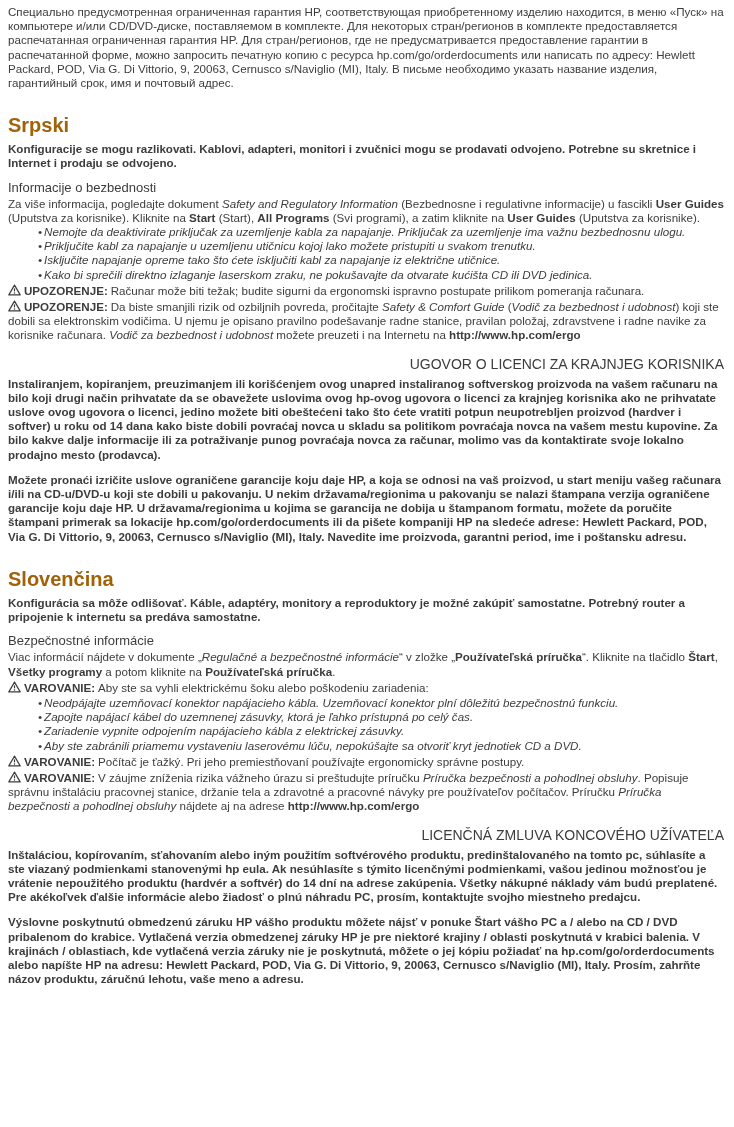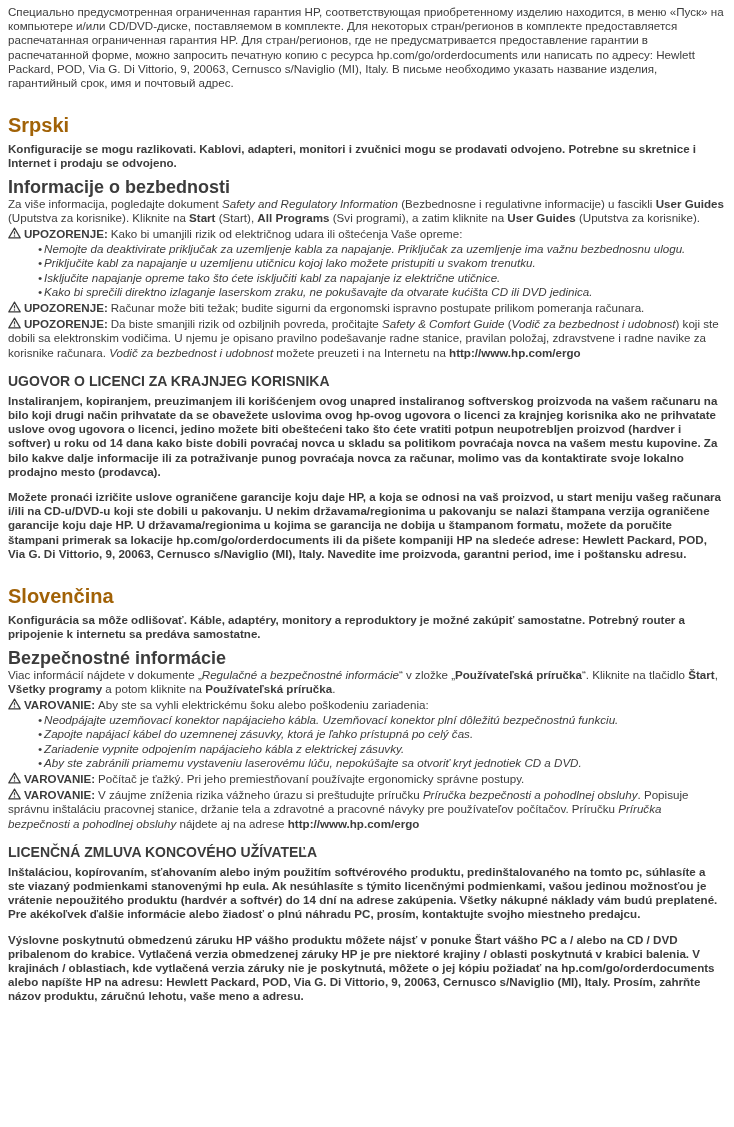--- a/index.html
+++ b/index.html
@@ -26,30 +26,31 @@
   .intro-para { margin-bottom: 0; }
 
   h1.section-title {
     font-size: 20px;
     line-height: 24px;
     font-weight: bold;
     margin: 23px 0 5px 0;
     color: #a16207;
   }
   h2.sub-heading {
-    font-size: 18px;
+    font-size: 13px;
     line-height: 15px;
-    font-weight: bold;
+    font-weight: normal;
     margin: 9px 0 2px 0;
   }
   h2.eula-heading {
     font-size: 14px;
     line-height: 17px;
-    font-weight: bold;
+    font-weight: normal;
     margin: 13px 0 4px 0;
+    text-align: right;
   }
   .warning {
     margin: 2px 0 1px 0;
   }
   .warning .warn-label {
     font-weight: bold;
     margin-right: 3px;
   }
   .warn-icon {
     display: inline-block;
@@ -83,27 +84,20 @@
   <p class="intro-para">Специально предусмотренная ограниченная гарантия HP, соответствующая приобретенному изделию находится, в меню «Пуск» на компьютере и/или CD/DVD-диске, поставляемом в комплекте. Для некоторых стран/регионов в комплекте предоставляется распечатанная ограниченная гарантия HP. Для стран/регионов, где не предусматривается предоставление гарантии в распечатанной форме, можно запросить печатную копию с ресурса hp.com/go/orderdocuments или написать по адресу: Hewlett Packard, POD, Via G. Di Vittorio, 9, 20063, Cernusco s/Naviglio (MI), Italy. В письме необходимо указать название изделия, гарантийный срок, имя и почтовый адрес.</p>
 
   <h1 class="section-title">Srpski</h1>
 
   <p class="para" style="margin-bottom:0;">Konfiguracije se mogu razlikovati. Kablovi, adapteri, monitori i zvučnici mogu se prodavati odvojeno. Potrebne su skretnice i Internet i prodaju se odvojeno.</p>
 
   <h2 class="sub-heading">Informacije o bezbednosti</h2>
 
   <p><span>Za više informacija, pogledajte dokument </span><span class="italic">Safety and Regulatory Information</span><span> (Bezbednosne i regulativne informacije) u fascikli </span><span class="bold">User Guides</span><span> (Uputstva za korisnike). Kliknite na </span><span class="bold">Start</span><span> (Start), </span><span class="bold">All Programs</span><span> (Svi programi), a zatim kliknite na </span><span class="bold">User Guides</span><span> (Uputstva za korisnike).</span></p>
 
-  <p class="warning">
-    <span class="warn-icon"><svg viewBox="0 0 24 22" width="13" height="12">
-          <path d="M12 2 L22.5 20 H1.5 Z" fill="none" stroke="#3c3c3c" stroke-width="2.2" stroke-linejoin="round"></path>
-          <line x1="12" y1="8" x2="12" y2="13.5" stroke="#3c3c3c" stroke-width="2.2"></line>
-          <circle cx="12" cy="16.6" r="1.4" fill="#3c3c3c"></circle>
-        </svg></span><span class="warn-label">UPOZORENJE:</span><span><span>Kako bi umanjili rizik od električnog udara ili oštećenja Vaše opreme:</span></span>
-  </p>
   <ul class="bullets">
     <li><span>Nemojte da deaktivirate priključak za uzemljenje kabla za napajanje. Priključak za uzemljenje ima važnu bezbednosnu ulogu.</span></li>
     <li><span>Priključite kabl za napajanje u uzemljenu utičnicu kojoj lako možete pristupiti u svakom trenutku.</span></li>
     <li><span>Isključite napajanje opreme tako što ćete isključiti kabl za napajanje iz električne utičnice.</span></li>
     <li><span>Kako bi sprečili direktno izlaganje laserskom zraku, ne pokušavajte da otvarate kućišta CD ili DVD jedinica.</span></li>
   </ul>
 
   <p class="warning">
     <span class="warn-icon"><svg viewBox="0 0 24 22" width="13" height="12">
           <path d="M12 2 L22.5 20 H1.5 Z" fill="none" stroke="#3c3c3c" stroke-width="2.2" stroke-linejoin="round"></path>

